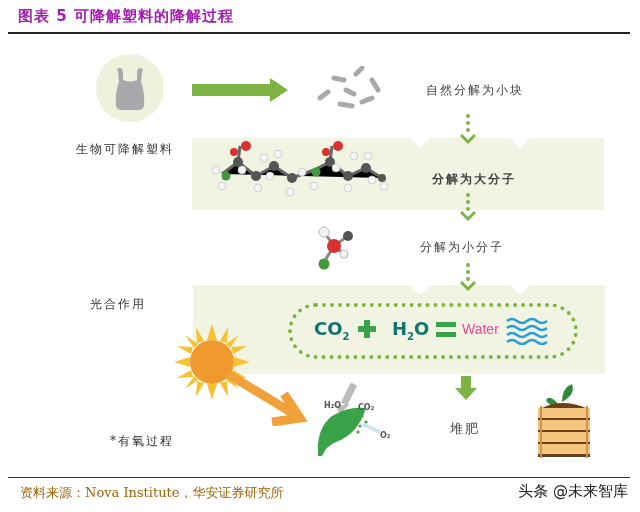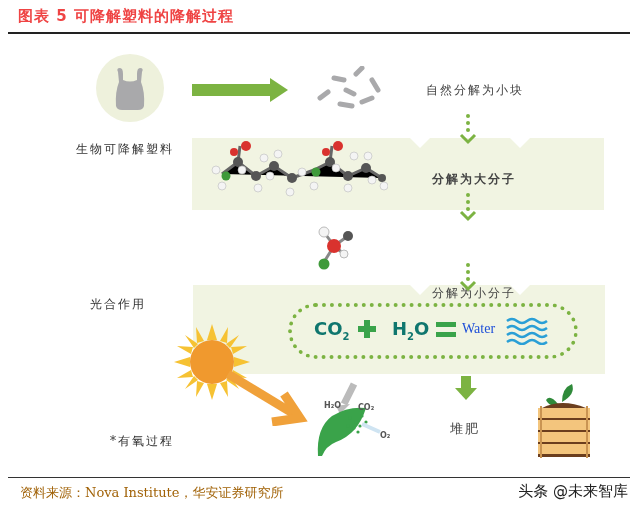--- a/index.html
+++ b/index.html
@@ -1,29 +1,29 @@
 <!DOCTYPE html>
 <html><head>
 <meta charset="utf-8">
 <style>
   * { margin:0; padding:0; box-sizing:border-box; }
   html, body { width:640px; height:512px; background:#ffffff; overflow:hidden; }
   body { position:relative; font-family:"DejaVu Serif", serif; color:#333; }
   .abs { position:absolute; }
-  .title { left:18px; top:7px; font-family:"DejaVu Sans", sans-serif; font-weight:bold; font-size:15px; color:#ef4444; letter-spacing:1px;text-align:right; }
+  .title { left:18px; top:7px; font-family:"DejaVu Sans", sans-serif; font-weight:bold; font-size:15px; color:#a21caf; letter-spacing:1px;text-align:right; }
   .rule-top { left:8px; top:32px; width:622px; height:2px; background:#222; }
   .rule-bottom { left:8px; top:477px; width:622px; height:1px; background:#333; }
   .band { background:#f1f4e2; }
   .label { font-size:12px; color:#333; letter-spacing:2px; white-space:nowrap; }
   .step { font-size:12px; color:#444; letter-spacing:2px; white-space:nowrap; }
   .source { left:20px; top:484px; font-size:13px; color:#a16207; white-space:nowrap; }
   .watermark { right:12px; top:482px; font-family:"DejaVu Sans", sans-serif; font-size:15px; color:#222; white-space:nowrap; }
   .formula { font-family:"DejaVu Sans", sans-serif; font-weight:bold; color:#0f766e; font-size:18px; }
   .formula sub { font-size:10px; }
-  .water-word { font-family:Liberation Serif, serif; font-size:14px; color:#1d4ed8; }
+  .water-word { font-family:Liberation Sans, sans-serif; font-size:14px; color:#ec4899; }
   .notch { width:0; height:0; border-left:10px solid transparent; border-right:10px solid transparent; border-top:10px solid #ffffff; }
 </style>
 </head>
 <body>
 
 <div class="abs title">图表 5  可降解塑料的降解过程</div>
 <div class="abs rule-top"></div>
 
 <div class="abs band" style="left:192px;top:138px;width:412px;height:72px;"></div>
 <div class="abs band" style="left:193px;top:285px;width:412px;height:89px;"></div>
@@ -50,21 +50,21 @@
     <line x1="56" y1="14" x2="62" y2="24"></line>
     <line x1="4" y1="32" x2="12" y2="26"></line>
     <line x1="30" y1="24" x2="38" y2="28"></line>
     <line x1="24" y1="38" x2="36" y2="40"></line>
     <line x1="46" y1="36" x2="56" y2="32"></line>
   </g>
 </svg>
 
 <div class="abs step" style="left:426px;top:82px;">自然分解为小块</div>
 <div class="abs step" style="left:432px;top:171px;font-weight:bold;">分解为大分子</div>
-<div class="abs step" style="left:432px;top:239px;margin-top:46px;">分解为小分子</div>
+<div class="abs step" style="left:420px;top:239px;">分解为小分子</div>
 <div class="abs step" style="left:450px;top:420px;font-size:13px;">堆肥</div>
 
 <svg class="abs" style="left:458px;top:113px;" width="20" height="32" viewBox="0 0 20 32">
   <g fill="#7cb342">
       <circle cx="10" cy="3" r="2"></circle>
       <circle cx="10" cy="10" r="2"></circle>
       <circle cx="10" cy="17" r="2"></circle>
     </g>
   <polyline points="3,22 10,29 17,22" fill="none" stroke="#7cb342" stroke-width="3"></polyline>
 </svg>

